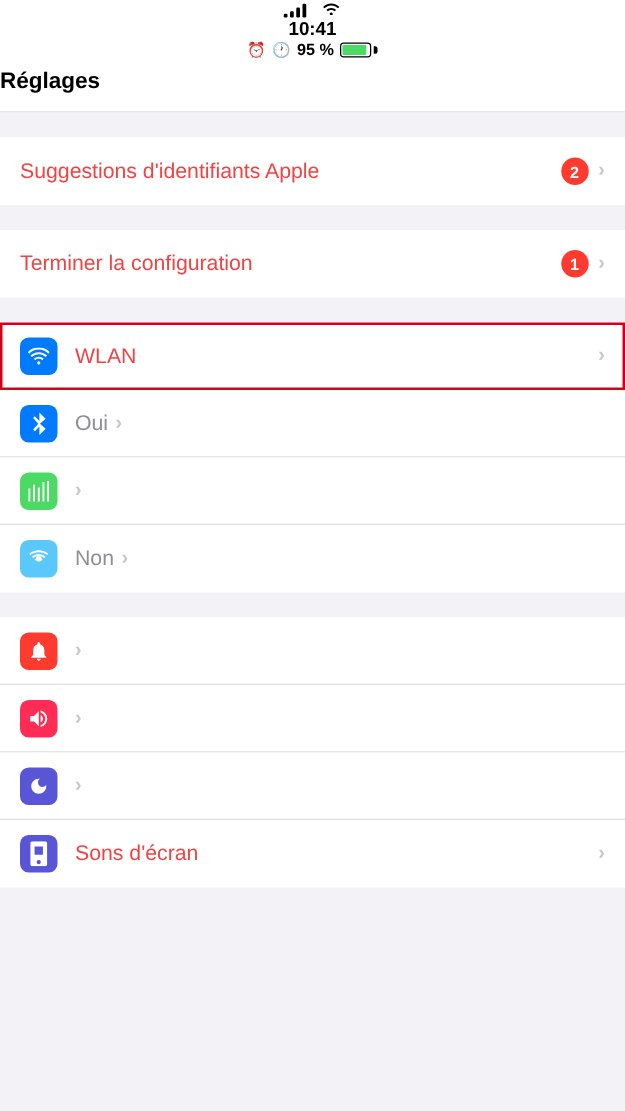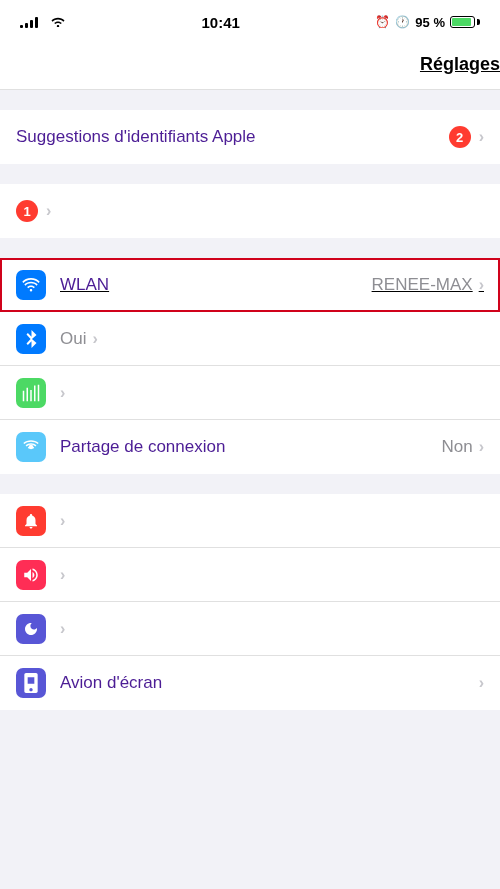--- a/index.html
+++ b/index.html
@@ -16,20 +16,21 @@
     
     .status-bar {
       height: 44px;
       background: #fff;
       display: flex;
       align-items: center;
       justify-content: space-between;
       padding: 0 20px;
       font-size: 15px;
       font-weight: 600;
+      flex-direction: column;
     }
     .status-left { display: flex; align-items: center; gap: 5px; }
     .status-center { font-size: 15px; font-weight: 600; }
     .status-right { display: flex; align-items: center; gap: 5px; font-size: 13px; font-weight: 500; }
 
     
     .signal-bars { display: flex; align-items: flex-end; gap: 2px; height: 12px; }
     .signal-bars span { width: 3px; background: #000; border-radius: 1px; }
     .signal-bars span:nth-child(1) { height: 3px; }
     .signal-bars span:nth-child(2) { height: 5px; }
@@ -61,24 +62,23 @@
     .battery-tip {
       width: 3px;
       height: 6px;
       background: #000;
       border-radius: 0 2px 2px 0;
     }
 
     
     .page-title-bar {
       background: #fff;
-      text-align: right;
+      text-align: left;
       padding: 10px 0 14px;
       border-bottom: 1px solid #e0e0e0;
-      text-decoration: underline;
     }
     .page-title-bar h1 {
       font-size: 18px;
       font-weight: 600;
     }
 
     .section-spacer {
       height: 20px;
       background: #f2f2f7;
     }
@@ -110,21 +110,21 @@
       justify-content: center;
       margin-right: 14px;
       flex-shrink: 0;
       font-size: 16px;
       color: #fff;
     }
 
     .row-label {
       flex: 1;
       font-size: 17px;
-      color: #4c1d95;
+      color: #ef4444;
     }
 
     .row-value {
       font-size: 17px;
       color: #8e8e93;
       margin-right: 6px;
     }
 
     .chevron {
       color: #c7c7cc;
@@ -165,21 +165,20 @@
       top: 2px;
       left: 2px;
       box-shadow: 0 1px 3px rgba(0,0,0,0.3);
     }
 
     
     .wlan-row {
       outline: 2.5px solid #d0021b;
       outline-offset: -2px;
       z-index: 1;
-      text-decoration: underline;
     }
 
     
     .bg-orange { background: #ff9500; }
     .bg-blue { background: #007aff; }
     .bg-bluetooth { background: #007aff; }
     .bg-green { background: #4cd964; }
     .bg-teal { background: #5ac8fa; }
     .bg-red { background: #ff3b30; }
     .bg-pink { background: #ff2d55; }
@@ -230,40 +229,40 @@
   <div class="settings-row">
     <span class="row-label">Suggestions d'identifiants Apple</span>
     <div class="badge">2</div>
     <span class="chevron">›</span>
   </div>
 </div>
 
 <div class="section-spacer"></div>
 <div class="settings-list">
   <div class="settings-row">
+    <span class="row-label">Terminer la configuration</span>
     <div class="badge">1</div>
     <span class="chevron">›</span>
   </div>
 </div>
 
 <div class="section-spacer"></div>
 <div class="settings-list">
 
 
   <div class="settings-row wlan-row">
     <div class="row-icon bg-blue">
       <svg width="18" height="14" viewBox="0 0 22 17" fill="none">
         <path d="M11 13.5 C10.17 13.5 9.5 14.17 9.5 15 C9.5 15.83 10.17 16.5 11 16.5 C11.83 16.5 12.5 15.83 12.5 15 C12.5 14.17 11.83 13.5 11 13.5Z" fill="white"></path>
         <path d="M11 9 C9.14 9 7.46 9.73 6.22 10.92 L7.64 12.34 C8.52 11.51 9.7 11 11 11 C12.3 11 13.48 11.51 14.36 12.34 L15.78 10.92 C14.54 9.73 12.86 9 11 9Z" fill="white"></path>
         <path d="M11 4.5 C7.81 4.5 4.93 5.79 2.84 7.88 L4.26 9.3 C5.99 7.57 8.37 6.5 11 6.5 C13.63 6.5 16.01 7.57 17.74 9.3 L19.16 7.88 C17.07 5.79 14.19 4.5 11 4.5Z" fill="white"></path>
         <path d="M11 0 C6.48 0 2.38 1.84 0.34 4.66 L1.78 6.1 C3.47 3.64 7.04 2 11 2 C14.96 2 18.53 3.64 20.22 6.1 L21.66 4.66 C19.62 1.84 15.52 0 11 0Z" fill="white"></path>
       </svg>
     </div>
     <span class="row-label">WLAN</span>
-    <span class="row-value">RENEE-MAX</span>
     <span class="chevron">›</span>
   </div>
 
   <div class="settings-row">
     <div class="row-icon bg-bluetooth" style="font-size:18px; font-weight:bold;">
       <svg width="13" height="20" viewBox="0 0 13 22" fill="white">
         <path d="M6.5 1L12 6.5L7 11L12 15.5L6.5 21V13.5L2.5 17.5L1 16L5.5 11L1 6L2.5 4.5L6.5 8.5V1Z"></path>
       </svg>
     </div>
     <span class="row-value">Oui</span>
@@ -281,21 +280,20 @@
 
   <div class="settings-row">
     <div class="row-icon bg-teal">
       <svg width="18" height="18" viewBox="0 0 24 24" fill="white">
         <circle cx="12" cy="12" r="3"></circle>
         <path d="M12 3C8.13 3 4.53 4.32 1.74 6.54L3.16 7.97C5.57 6.1 8.66 5 12 5C15.34 5 18.43 6.1 20.84 7.97L22.26 6.54C19.47 4.32 15.87 3 12 3Z"></path>
         <path d="M12 7C9.22 7 6.7 8.05 4.78 9.82L6.2 11.24C7.74 9.84 9.77 9 12 9C14.23 9 16.26 9.84 17.8 11.24L19.22 9.82C17.3 8.05 14.78 7 12 7Z"></path>
         <path d="M12 11C10.33 11 8.82 11.67 7.72 12.75L9.14 14.17C9.85 13.44 10.88 13 12 13C13.12 13 14.15 13.44 14.86 14.17L16.28 12.75C15.18 11.67 13.67 11 12 11Z"></path>
       </svg>
     </div>
-    <span class="row-label">Partage de connexion</span>
     <span class="row-value">Non</span>
     <span class="chevron">›</span>
   </div>
 
 </div>
 
 <div class="section-spacer"></div>
 <div class="settings-list">
 
   <div class="settings-row">
@@ -324,19 +322,19 @@
     </div>
     <span class="chevron">›</span>
   </div>
 
   <div class="settings-row">
     <div class="row-icon bg-hourglass">
       <svg width="16" height="20" viewBox="0 0 18 24" fill="white">
         <path d="M15 0H3C1.9 0 1 .9 1 2V22C1 23.1 1.9 24 3 24H15C16.1 24 17 23.1 17 22V2C17 .9 16.1 0 15 0ZM9 22C7.9 22 7 21.1 7 20S7.9 18 9 18 11 18.9 11 20 10.1 22 9 22ZM13 13H5V5H13V13Z"></path>
       </svg>
     </div>
-    <span class="row-label">Avion d'écran</span>
+    <span class="row-label">Sons d'écran</span>
     <span class="chevron">›</span>
   </div>
 
 </div>
 
 <div class="section-spacer" style="height:40px;"></div>
 
 </body></html>

